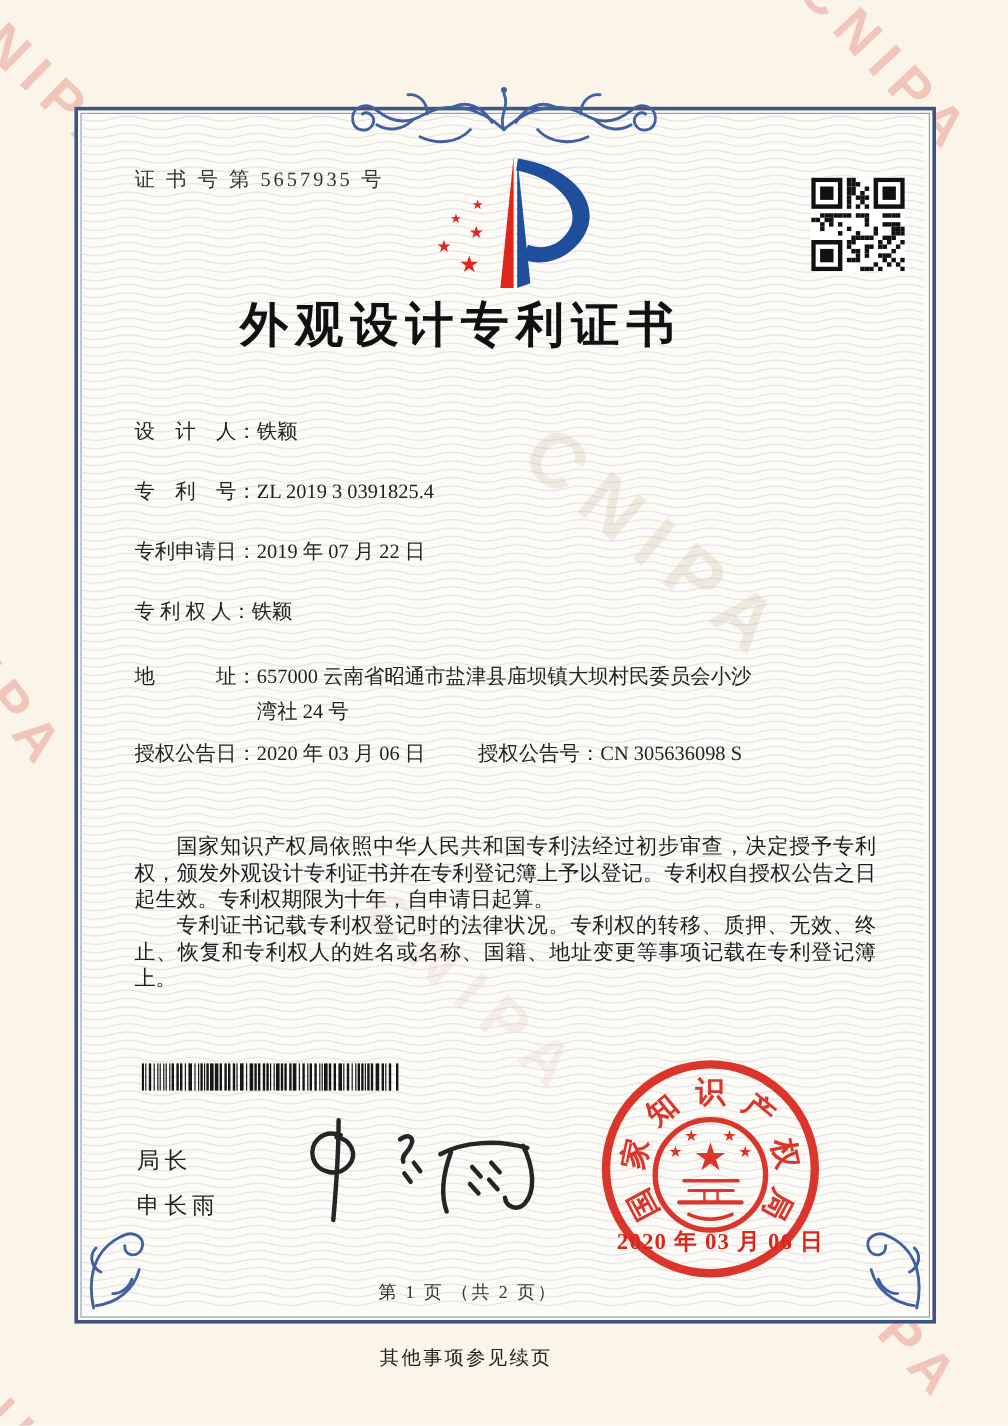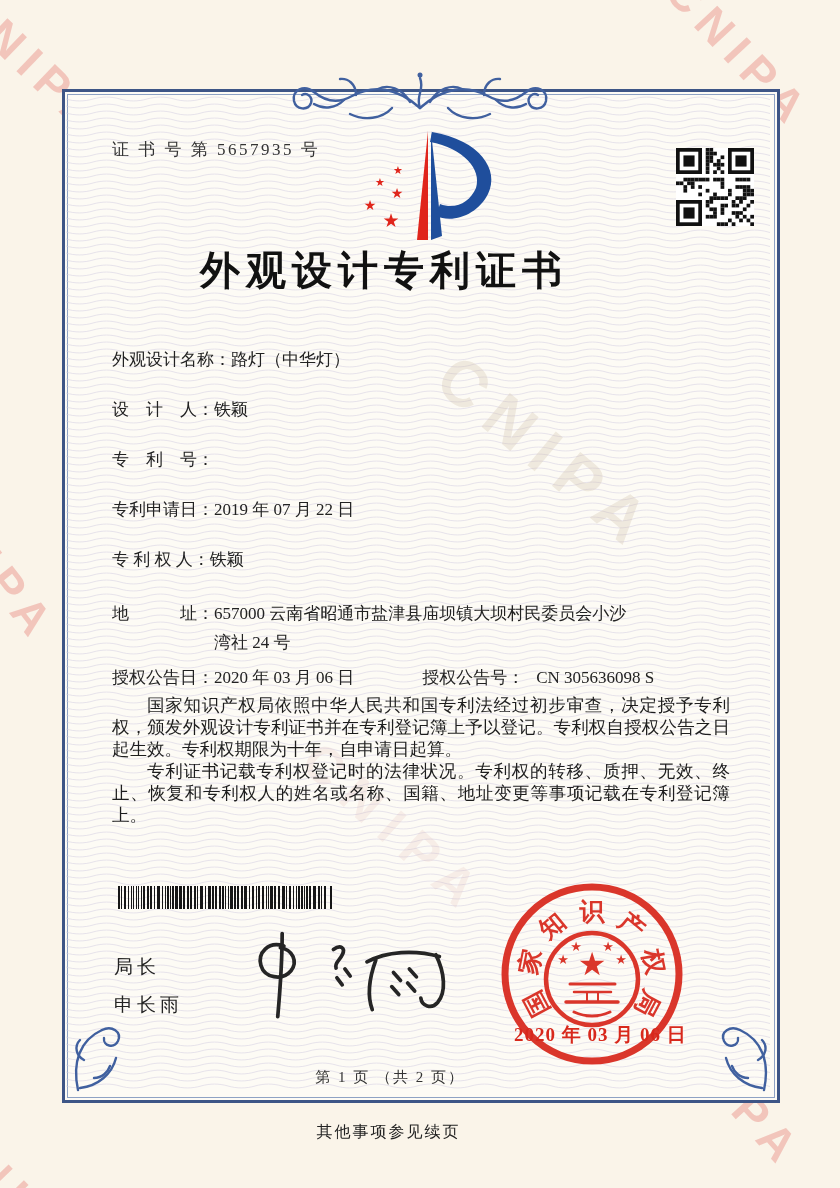--- a/index.html
+++ b/index.html
@@ -33,21 +33,21 @@
   #qr-svg{position:absolute;left:676px;top:148px;z-index:3;background:#fff;}
   .title{
     position:absolute;left:0;top:243px;width:768px;text-align:center;
     font-size:40px;font-weight:bold;letter-spacing:6px;color:#111;z-index:3;
   }
   .fields{position:absolute;left:112px;top:349px;width:618px;z-index:3;font-size:17px;}
   .frow{display:flex;line-height:22px;margin-bottom:28px;}
   .frow .lbl{white-space:pre;}
   .frow .val{white-space:pre-line;flex:1;}
   .frow.addr{line-height:29px;margin-bottom:10px;}
-  .frow.grant .pair2{margin-left:68px;display:flex;gap:12px;}
+  .frow.grant .pair2{margin-left:44px;display:flex;}
   .body-text{position:absolute;left:112px;top:694px;width:618px;z-index:3;
     font-size:17.5px;line-height:22px;text-align:justify;color:#1d1d1d;}
   .body-text p{margin:0;text-indent:2em;}
   #barcode-svg{position:absolute;left:118px;top:886px;z-index:3;}
   .director-title{position:absolute;left:114px;top:954px;font-size:19px;letter-spacing:4px;z-index:3;}
   .director-name{position:absolute;left:114px;top:992px;font-size:19px;letter-spacing:4px;z-index:3;}
   #signature-svg{position:absolute;left:238px;top:928px;z-index:4;}
   #seal-svg{position:absolute;left:494px;top:876px;z-index:3;opacity:.93;}
   .seal-date{position:absolute;left:514px;top:1022px;width:200px;font-size:19px;
     letter-spacing:1px;color:#d8281c;font-weight:bold;z-index:5;white-space:nowrap;}
@@ -390,29 +390,26 @@
     <rect x="44.57142857142857" y="74.28571428571429" width="3.7142857142857144" height="3.7142857142857144" fill="#111"></rect>
     <rect x="48.285714285714285" y="74.28571428571429" width="3.7142857142857144" height="3.7142857142857144" fill="#111"></rect>
     <rect x="55.714285714285715" y="74.28571428571429" width="3.7142857142857144" height="3.7142857142857144" fill="#111"></rect>
     <rect x="74.28571428571429" y="74.28571428571429" width="3.7142857142857144" height="3.7142857142857144" fill="#111"></rect>
   </svg>
 
 <div class="title">外观设计专利证书</div>
 
 <div class="fields">
   <div class="frow">
-    <span class="lbl">外观设计名称：</span>
-    <span class="val">路灯（中华灯）</span>
-  </div>
-  <div class="frow">
     <span class="lbl">设　计　人：</span>
     <span class="val">铁颖</span>
   </div>
   <div class="frow">
     <span class="lbl">专　利　号：</span>
+    <span class="val">ZL 2019 3 0391825.4</span>
   </div>
   <div class="frow">
     <span class="lbl">专利申请日：</span>
     <span class="val">2019 年 07 月 22 日</span>
   </div>
   <div class="frow">
     <span class="lbl">专 利 权 人：</span>
     <span class="val">铁颖</span>
   </div>
   <div class="frow addr">

